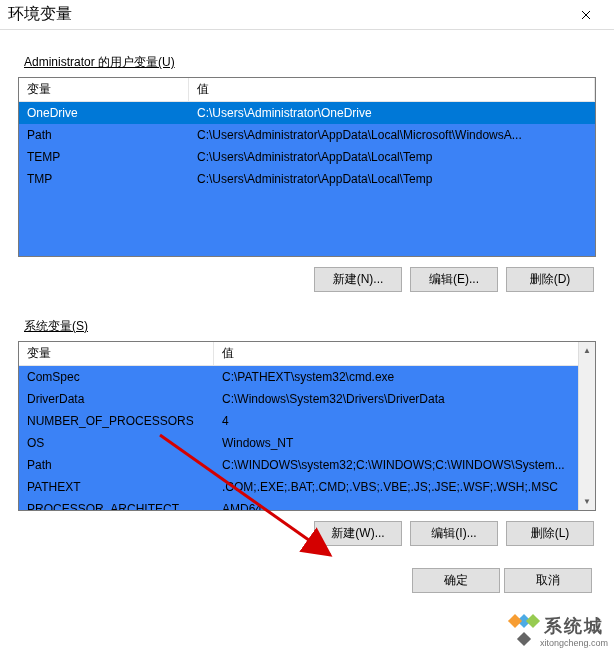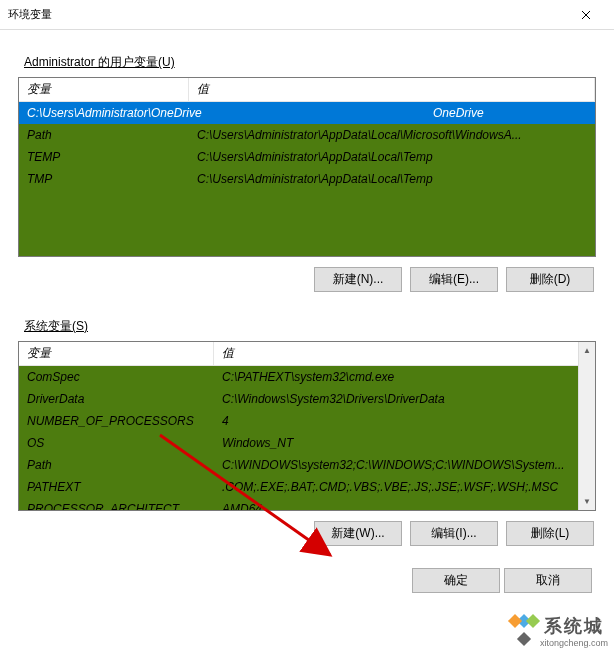--- a/index.html
+++ b/index.html
@@ -12,35 +12,34 @@
   position: relative;
   overflow: hidden;
 }
 .titlebar {
   display: flex;
   align-items: center;
   height: 30px;
   padding: 0 8px;
   border-bottom: 1px solid #ddd;
 }
-.titlebar .title { flex: 1; font-size: 11px; }
+.titlebar .title { flex: 1; font-size: 16px; }
 .titlebar .close {
   width: 40px; height: 28px;
   display: flex; align-items: center; justify-content: center;
   cursor: pointer;
 }
 .content { padding: 14px 18px 12px 18px; }
 .section-label { margin: 10px 0 6px 6px; font-size: 12px; text-decoration: underline; }
 .listbox {
   border: 1px solid #7a7a7a;
-  background: #4d7c0f;
+  background: #3b82f6;
   height: 180px;
   overflow: hidden;
   position: relative;
-  font-style: italic;
 }
 .listbox.sys { height: 170px; }
 .lb-header {
   display: flex;
   background: #fff;
   border-bottom: 1px solid #e5e5e5;
   height: 24px;
   align-items: center;
 }
 .lb-header .col {
@@ -155,22 +154,22 @@
 
   <div class="section-label">Administrator 的用户变量(U)</div>
 
   <div class="listbox" id="user-list">
     <div class="lb-header">
       <div class="col col-var">变量</div>
       <div class="col col-val">值</div>
     </div>
     <div class="lb-body" id="user-rows">
         <div class="row selected">
+          <div class="cell var">OneDrive</div>
           <div class="cell val">C:\Users\Administrator\OneDrive</div>
-          <div class="cell var">OneDrive</div>
         </div>
         <div class="row">
           <div class="cell var">Path</div>
           <div class="cell val">C:\Users\Administrator\AppData\Local\Microsoft\WindowsA...</div>
         </div>
         <div class="row">
           <div class="cell var">TEMP</div>
           <div class="cell val">C:\Users\Administrator\AppData\Local\Temp</div>
         </div>
         <div class="row">

